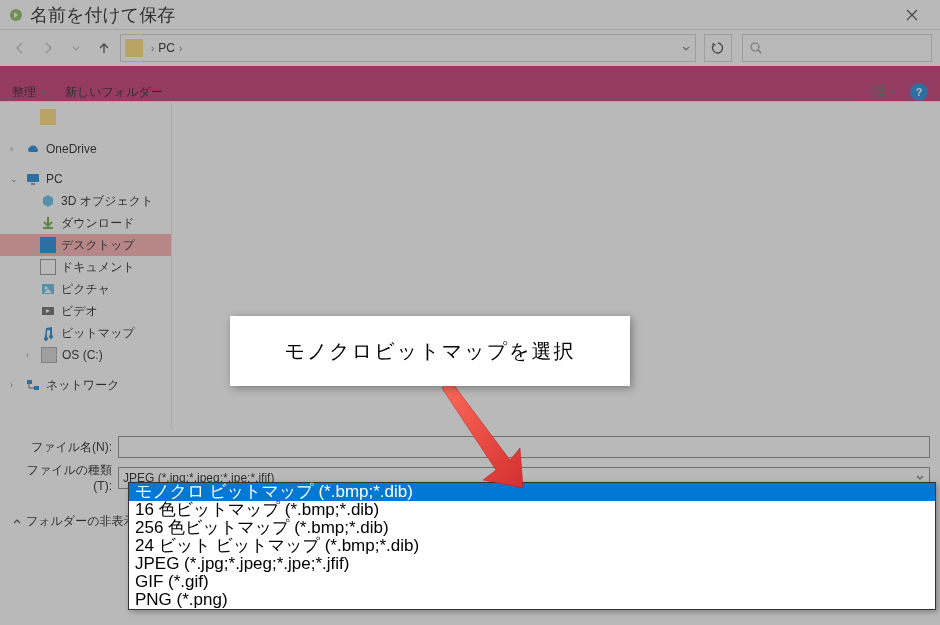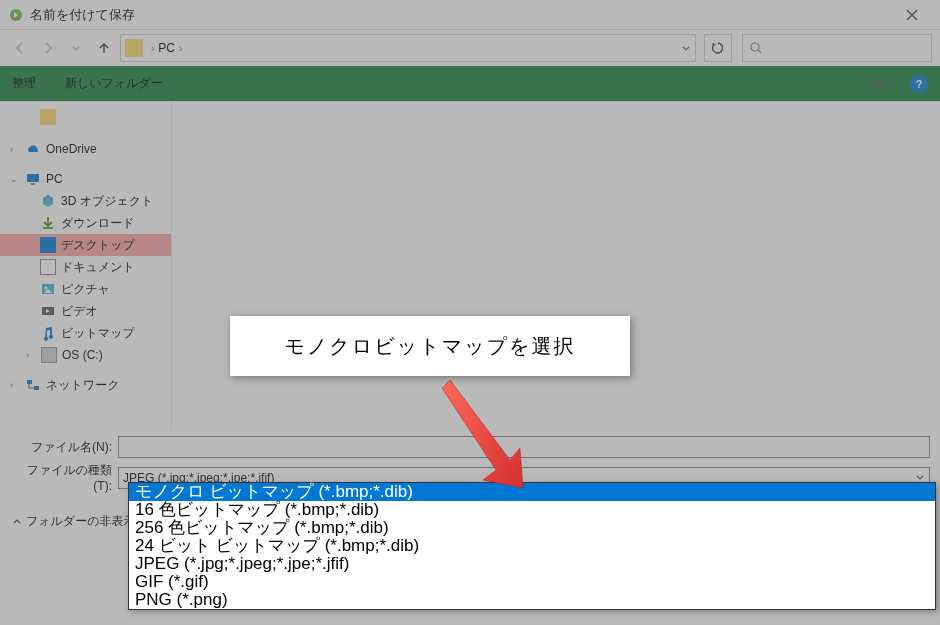--- a/index.html
+++ b/index.html
@@ -2,36 +2,36 @@
 <html><head>
   <meta charset="utf-8">
   <style>
     * { margin: 0; padding: 0; box-sizing: border-box; font-family: "Yu Gothic UI", "Meiryo", sans-serif; }
     body { width: 940px; height: 625px; overflow: hidden; position: relative; background: #fff; }
     
     .dim-overlay { position: absolute; inset: 0; background: rgba(100,100,100,0.45); z-index: 50; pointer-events: none; }
     
     .titlebar { height: 30px; display: flex; align-items: center; padding: 0 8px; border-bottom: 1px solid #ddd; background: #fff; }
     .titlebar-icon { width: 16px; height: 16px; margin-right: 6px; }
-    .titlebar-title { font-size: 13px; flex: 1; }
+    .titlebar-title { font-size: 18px; flex: 1; }
     .titlebar-close { width: 40px; height: 30px; display: flex; align-items: center; justify-content: center; cursor: pointer; }
     
     .navbar { height: 36px; display: flex; align-items: center; padding: 4px 8px; gap: 4px; background: #fff; }
     .nav-btn { width: 24px; height: 24px; display: flex; align-items: center; justify-content: center; color: #999; }
     .nav-btn.enabled { color: #333; }
     .breadcrumb-box { flex: 1; height: 28px; border: 1px solid #ccc; display: flex; align-items: center; padding: 0 4px; background: #fff; }
     .breadcrumb-icon { width: 18px; height: 18px; background: #ffd968; margin-right: 4px; }
     .breadcrumb-sep { margin: 0 4px; color: #666; font-size: 10px; }
     .breadcrumb-text { font-size: 12px; }
     .breadcrumb-down { margin-left: auto; color: #666; }
     .refresh-btn { width: 28px; height: 28px; border: 1px solid #ccc; display: flex; align-items: center; justify-content: center; margin-left: 4px; }
     .search-box { width: 190px; height: 28px; border: 1px solid #ccc; margin-left: 6px; display: flex; align-items: center; padding: 0 6px; background: #fff; }
     .search-box svg { margin-right: 4px; }
     
-    .toolbar { height: 36px; display: flex; align-items: center; padding: 0 12px; border-bottom: 1px solid #e5e5e5; background: #15803d; }
+    .toolbar { height: 36px; display: flex; align-items: flex-end; padding: 0 12px; border-bottom: 1px solid #e5e5e5; background: #be185d; }
     .toolbar-item { font-size: 12px; margin-right: 18px; cursor: pointer; display: flex; align-items: center; gap: 3px; }
     .toolbar-right { margin-left: auto; display: flex; align-items: center; gap: 10px; }
     .view-btn { display: flex; align-items: center; }
     .help-icon { width: 18px; height: 18px; border-radius: 50%; background: #0078d4; color: #fff; display: flex; align-items: center; justify-content: center; font-size: 11px; font-weight: bold; }
     
     .main { display: flex; height: 328px; }
     .sidebar { width: 172px; border-right: 1px solid #e5e5e5; overflow-y: auto; background: #fff; padding-top: 4px; }
     .tree-item { display: flex; align-items: center; padding: 3px 6px 3px 24px; font-size: 12px; cursor: pointer; gap: 5px; height: 22px; }
     .tree-item.selected { background: #fca5a5; }
     .tree-item.child { padding-left: 40px; }
@@ -54,21 +54,21 @@
     .field-dropdown { flex: 1; height: 22px; border: 1px solid #7a7a7a; font-size: 12px; padding: 0 4px; display: flex; align-items: center; background: #fff; }
     .dd-arrow { margin-left: auto; }
     
     .dropdown-list { position: absolute; left: 128px; top: 482px; width: 808px; background: #fff; border: 1px solid #333; z-index: 100; box-shadow: 2px 2px 6px rgba(0,0,0,0.3); }
     .dd-item { font-size: 17px; padding: 1px 6px; cursor: pointer; line-height: 16px; }
     .dd-item.highlighted { background: #0078d4; color: #fff; }
     
     .footer-row { display: flex; align-items: center; padding: 10px 12px; background: #fff; }
     .folder-toggle { font-size: 12px; cursor: pointer; display: flex; align-items: center; gap: 4px; }
     
-    .callout { position: absolute; left: 230px; top: 316px; width: 400px; height: 60px; background: #fff; display: flex; align-items: center; justify-content: center; font-size: 20px; letter-spacing: 2px; z-index: 200; box-shadow: 2px 2px 8px rgba(0,0,0,0.35); }
+    .callout { position: absolute; left: 230px; top: 316px; width: 400px; height: 70px; background: #fff; display: flex; align-items: center; justify-content: center; font-size: 20px; letter-spacing: 2px; z-index: 200; box-shadow: 2px 2px 8px rgba(0,0,0,0.35); }
     
     .arrow-svg { position: absolute; left: 420px; top: 370px; z-index: 180; }
   </style>
 </head>
 <body>
 
 <div class="titlebar">
   <span class="titlebar-icon">
     <svg viewBox="0 0 16 16" width="16" height="16">
         <circle cx="8" cy="8" r="6" fill="#7cb342"></circle>

